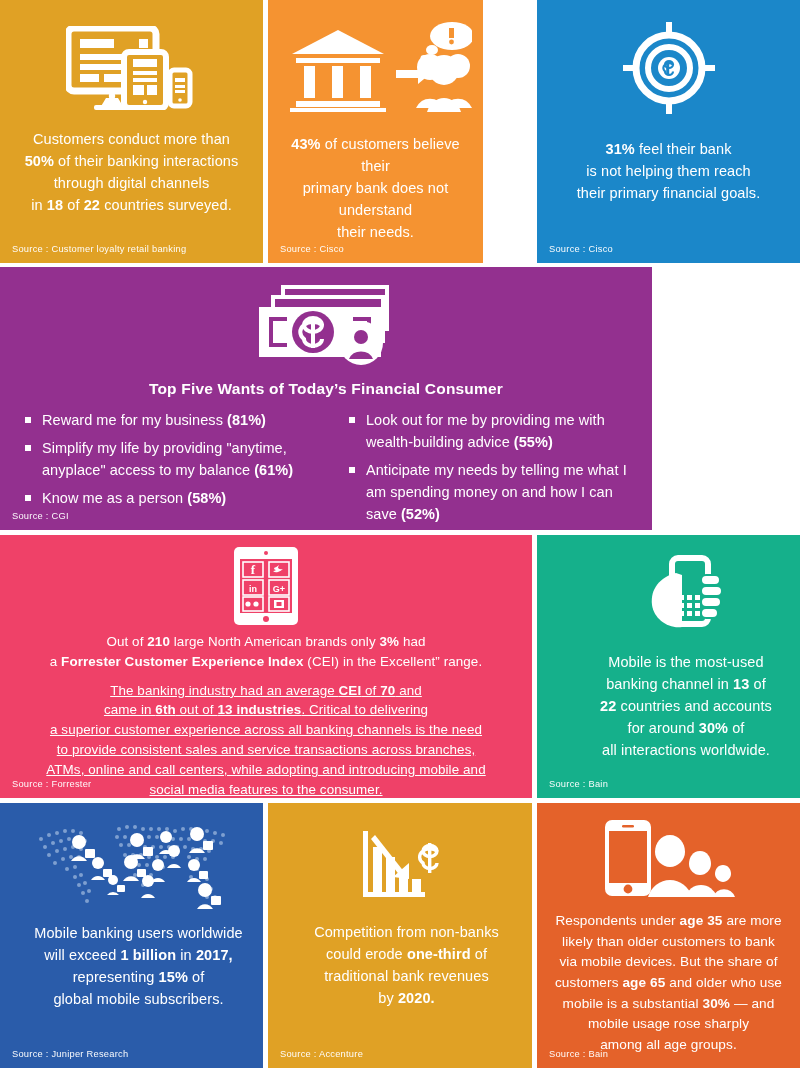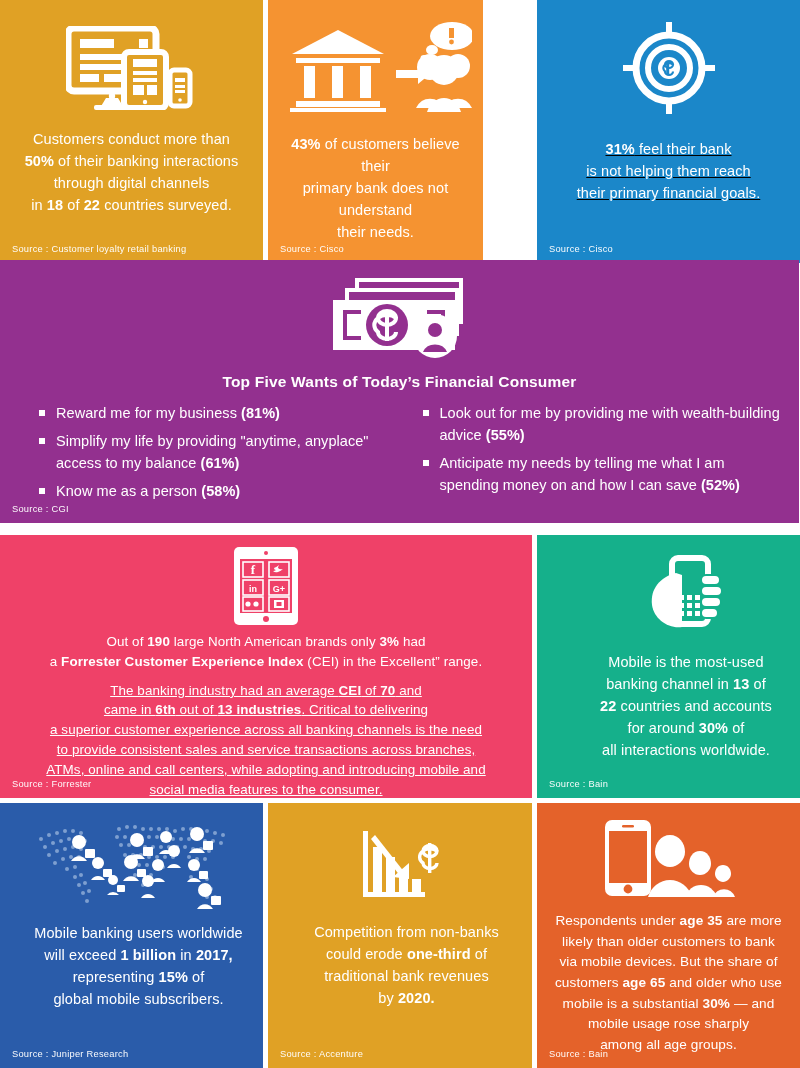--- a/index.html
+++ b/index.html
@@ -47,24 +47,24 @@
     color: #ffffff;
     font-size: 9.3px;
     font-weight: 400;
     letter-spacing: 0.25px;
     opacity: 0.97;
   }
 
   
   #panel-digital-channels { left: 0px;   top: 0px;   width: 263px; height: 263px; background: #e0a125; }
   #panel-bank-understand  { left: 268px; top: 0px;   width: 215px; height: 263px; background: #f59331; }
-  #panel-financial-goals  { left: 537px; top: 0px;   width: 263px; height: 263px; background: #1b87c9; text-decoration: underline; }
+  #panel-financial-goals  { left: 537px; top: 0px;   width: 263px; height: 263px; background: #1b87c9; }
 
   
-  #panel-top-five-wants   { left: 0px;   top: 260px; width: 799px; height: 263px; background: #93308f; }
+  #panel-top-five-wants   { left: 0px;   top: 267px; width: 652px; height: 263px; background: #93308f; }
 
   
   #panel-forrester-cei    { left: 0px;   top: 535px; width: 532px; height: 263px; background: #ef4168; }
   #panel-mobile-channel   { left: 537px; top: 535px; width: 298px; height: 263px; background: #15b08b; }
 
   
   #panel-mobile-users     { left: 0px;   top: 803px; width: 263px; height: 265px; background: #2a5caa; padding-left: 14px; }
   #panel-non-banks        { left: 268px; top: 803px; width: 264px; height: 265px; background: #e0a125; }
   #panel-age-groups       { left: 537px; top: 803px; width: 263px; height: 265px; background: #e4622a; }
 
@@ -78,21 +78,21 @@
     font-weight: 700;
     letter-spacing: 0.2px;
   }
   .wants-cols {
     position: absolute;
     top: 142px; left: 0; width: 100%;
     display: flex;
     gap: 0px;
   }
   .wants-col { width: 50%; box-sizing: border-box; }
-  .wants-col.left  { padding-left: 36px; padding-right: 10px; }
+  .wants-col.left  { padding-left: 22px; padding-right: 10px; }
   .wants-col.right { padding-left: 20px; padding-right: 14px; }
   .want-item {
     position: relative;
     color: #ffffff;
     font-size: 14.5px;
     line-height: 1.52;
     padding-left: 20px;
     margin-bottom: 6px;
     letter-spacing: 0.05px;
   }
@@ -268,21 +268,21 @@
           <circle cx="15" cy="58" r="2.6"></circle>
           <circle cx="23" cy="58" r="2.6"></circle>
         </g>
         <g fill="#ffffff">
           <rect x="41" y="54" width="10" height="8"></rect>
         </g>
         <rect x="43.5" y="56" width="5" height="4" fill="#ef4168"></rect>
       </svg>
     </div>
     <div class="stat-text" style="margin-top:7px;font-size:13.4px;line-height:1.48;">
-      <p class="para">Out of <b>190</b> large North American brands only <b>3%</b> had<br>a <b>Forrester Customer Experience Index</b> (CEI) in the Excellent” range.</p>
+      <p class="para">Out of <b>210</b> large North American brands only <b>3%</b> had<br>a <b>Forrester Customer Experience Index</b> (CEI) in the Excellent” range.</p>
       <p class="para">The banking industry had an average <b>CEI</b> of <b>70</b> and<br>came in <b>6th</b> out of <b>13 industries</b>. Critical to delivering<br>a superior customer experience across all banking channels is the need<br>to provide consistent sales and service transactions across branches,<br>ATMs, online and call centers, while adopting and introducing mobile and<br>social media features to the consumer.</p>
     </div>
     <div class="source">Source : Forrester</div>
   </div>
 
   <div class="panel" id="panel-mobile-channel">
     <div class="icon-wrap" style="margin-top:20px;height:80px;">
       <svg class="icon-svg" width="80" height="80" viewBox="0 0 80 80" aria-hidden="true">
         <rect x="26" y="3" width="36" height="66" rx="6" ry="6" fill="none" stroke="#ffffff" stroke-width="6"></rect>
         <g fill="#ffffff">

